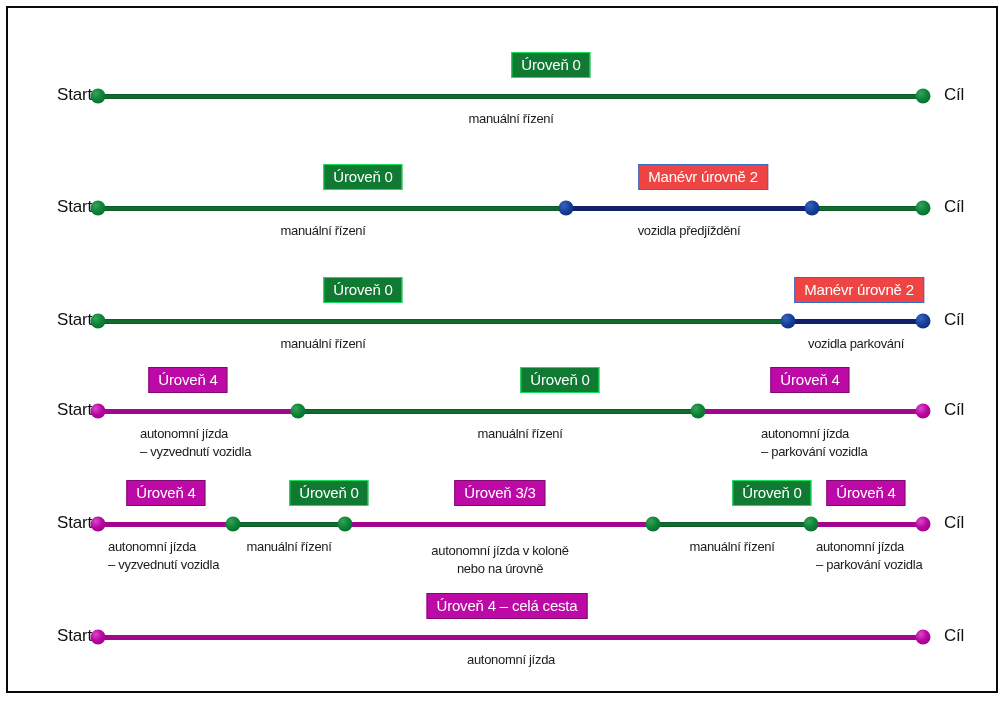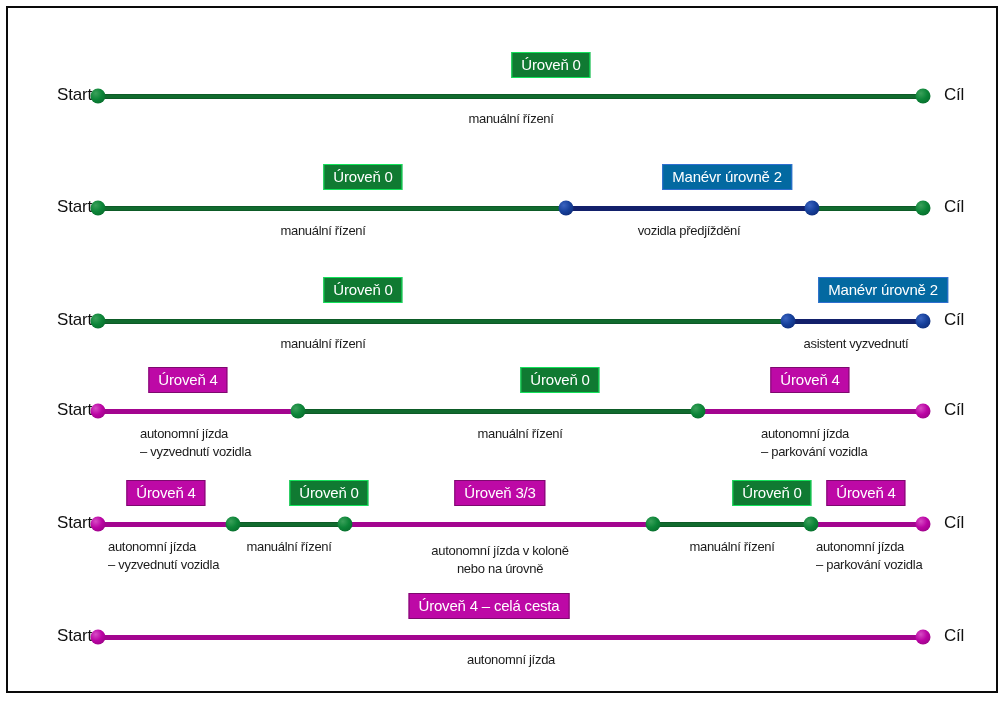--- a/index.html
+++ b/index.html
@@ -71,21 +71,21 @@
     transform: translateX(-50%);
     color: #ffffff;
     font-size: 15px;
     line-height: 1;
     padding: 4px 9px 5px 9px;
     white-space: nowrap;
     letter-spacing: -0.2px;
     font-family: "Liberation Sans", sans-serif;
   }
   .badge.green   { background: #107a32; border: 1.6px solid #12e35a; margin-left: 40px; }
-  .badge.blue    { background: #0369a1; border: 1.6px solid #2f6fd0; margin-left: 24px; }
+  .badge.blue    { background: #ef4444; border: 1.6px solid #2f6fd0; }
   .badge.magenta { background: #bd09a6; border: 1.6px solid #7d0a6e; }
 
   
   .caption {
     position: absolute;
     transform: translateX(-50%);
     font-size: 13px;
     color: #1b1b1b;
     text-align: center;
     line-height: 1.35;
@@ -141,21 +141,21 @@
       <div class="seg blue" style="left:780px; width:135px; top:-2px;"></div>
       <div class="node green" style="left:90px;  top:0px;"></div>
       <div class="node blue" style="left:780px; top:0px;"></div>
       <div class="node blue" style="left:915px; top:0px;"></div>
       <div class="badge green" style="left:315px; top:-44px;">Úroveň 0</div>
       <div class="badge blue" style="left:851px; top:-44px;">Manévr úrovně 2</div>
       <div class="caption" style="left:315px; top:14px;">
         <span>manuální řízení</span>
       </div>
       <div class="caption" style="left:848px; top:14px;">
-        <span>asistent vyzvednutí</span>
+        <span>vozidla parkování</span>
       </div>
     </div>
 
     <div class="row" style="top:403px;">
       <div class="endcap start" style="top:-11px;">Start</div>
       <div class="endcap goal" style="top:-11px;">Cíl</div>
       <div class="seg magenta" style="left:90px;  width:200px; top:-2px;"></div>
       <div class="seg green" style="left:290px; width:400px; top:-2px;"></div>
       <div class="seg magenta" style="left:690px; width:225px; top:-2px;"></div>
       <div class="node magenta" style="left:90px;  top:0px;"></div>
@@ -216,20 +216,20 @@
         <span>– parkování vozidla</span>
       </div>
     </div>
 
     <div class="row" style="top:629px;">
       <div class="endcap start" style="top:-11px;">Start</div>
       <div class="endcap goal" style="top:-11px;">Cíl</div>
       <div class="seg magenta" style="left:90px; width:825px; top:-2px;"></div>
       <div class="node magenta" style="left:90px;  top:0px;"></div>
       <div class="node magenta" style="left:915px; top:0px;"></div>
-      <div class="badge magenta" style="left:481px; top:-44px;">Úroveň 4 – celá cesta</div>
+      <div class="badge magenta" style="left:499px; top:-44px;">Úroveň 4 – celá cesta</div>
       <div class="caption" style="left:503px; top:14px;">
         <span>autonomní jízda</span>
       </div>
     </div>
 
   </div>
 </div>
 
 </body></html>

